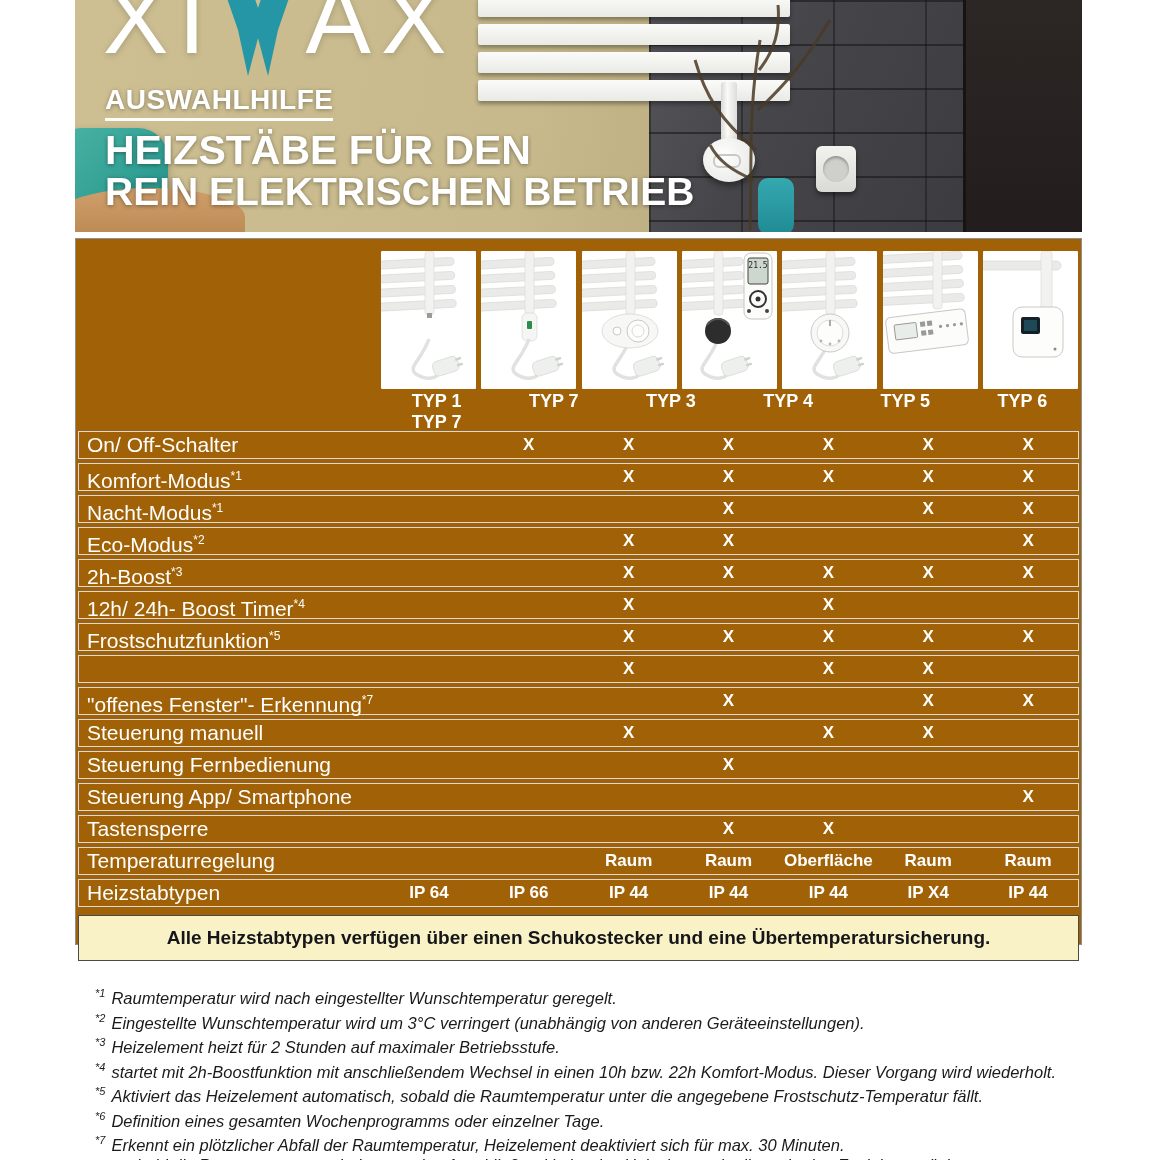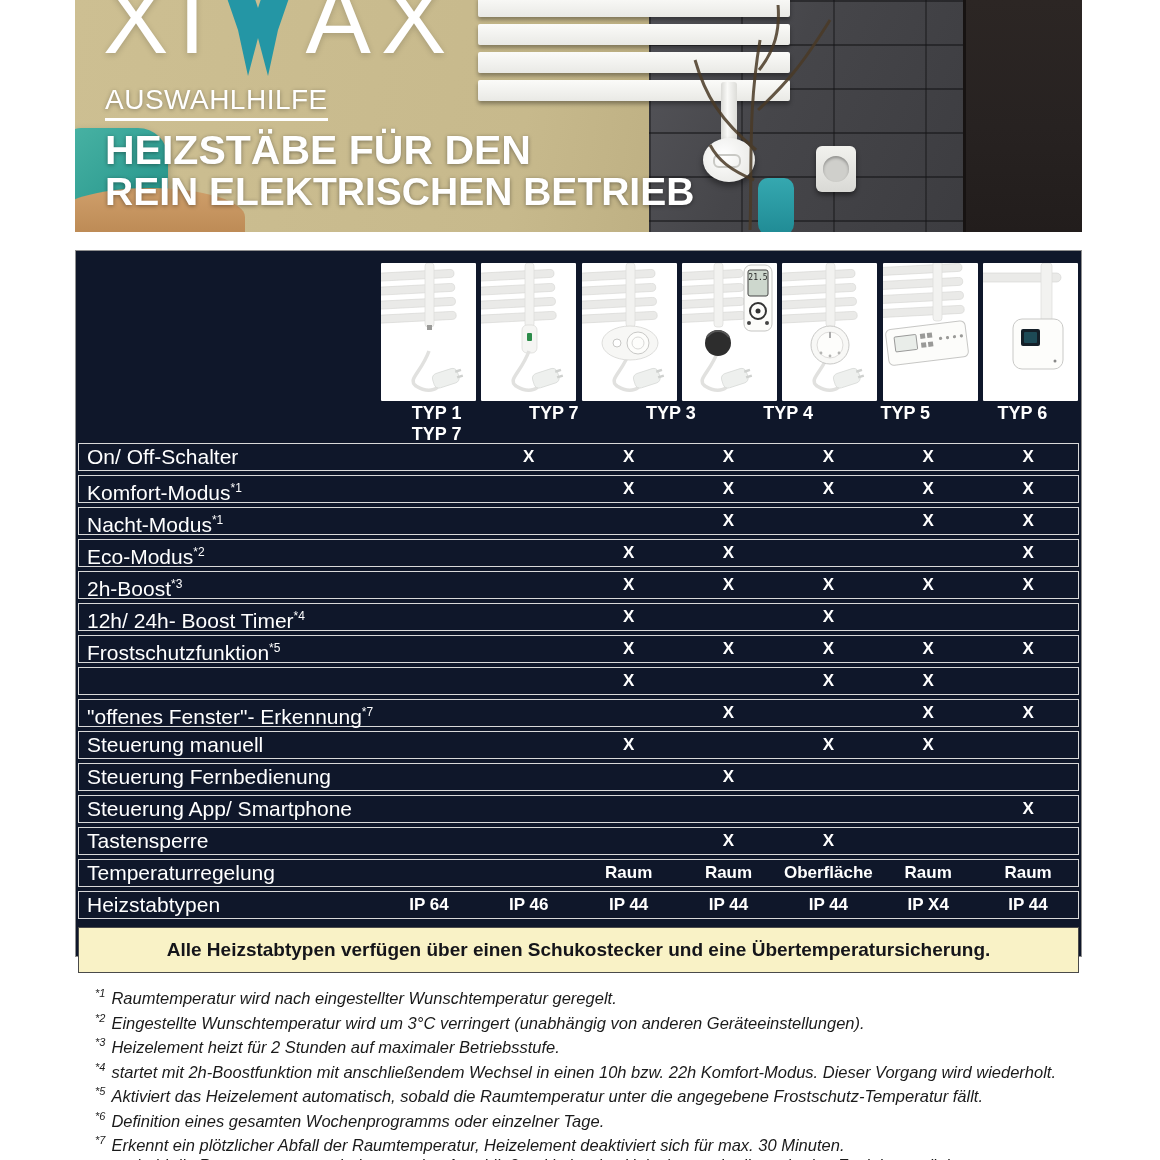--- a/index.html
+++ b/index.html
@@ -27,29 +27,29 @@
   .hero .socket::after{content:"";position:absolute;left:7px;top:10px;width:26px;height:26px;border-radius:50%;background:#cfcfcb;box-shadow:inset 0 2px 3px rgba(0,0,0,.3);}
   .hero .towel{position:absolute;left:-12px;top:128px;width:105px;height:110px;background:linear-gradient(140deg,#49b3a4,#2f9d92 60%,#238378);border-radius:18px 30px 22px 10px;box-shadow:0 4px 8px rgba(0,0,0,.25);}
   .hero .chair{position:absolute;left:-20px;bottom:-14px;width:190px;height:58px;background:linear-gradient(#cf9f6b,#b8854f);border-radius:50% 50% 0 0;}
   .hero .vase{position:absolute;left:67.8%;bottom:-4px;width:36px;height:58px;background:linear-gradient(#35a8b0,#1f8a94);border-radius:10px 10px 12px 12px;}
   .hero .branches{position:absolute;left:52%;top:0;width:30%;height:100%;}
 
   .hero .logo{position:absolute;left:28px;top:-30px;display:flex;align-items:flex-start;
         color:#fff;font-size:98px;font-weight:400;letter-spacing:10px;line-height:1;
         text-shadow:0 2px 6px rgba(0,0,0,.18);}
   .hero .logo svg{margin:2px 2px 0 -4px;}
-  .hero .eyebrow{position:absolute;left:30px;top:84px;color:#fff;font-size:28px;font-weight:normal;
+  .hero .eyebrow{position:absolute;left:30px;top:84px;color:#fff;font-size:28px;font-weight:bold;
         letter-spacing:.5px;border-bottom:3px solid #fff;padding-bottom:2px;
         text-shadow:0 1px 4px rgba(0,0,0,.35);}
   .hero .title1{position:absolute;left:30px;top:127px;color:#fff;font-size:41px;font-weight:bold;text-shadow:0 1px 4px rgba(0,0,0,.4);}
   .hero .title2{position:absolute;left:30px;top:170px;color:#fff;font-size:39px;font-weight:bold;text-shadow:0 1px 4px rgba(0,0,0,.4);}
 
   
-  .panel{position:absolute;left:75px;top:250px;width:1007px;height:707px;box-sizing:border-box;
-         background:#0f172a;border:1px solid #8f8f8f;padding-top:12px;}
+  .panel{position:absolute;left:75px;top:238px;width:1007px;height:707px;box-sizing:border-box;
+         background:#a16207;border:1px solid #8f8f8f;padding-top:12px;}
   .cards{display:grid;grid-template-columns:repeat(7,1fr);margin-left:302px;width:703px;height:140px;}
   .card{width:95px;height:138px;margin:0 auto;background:#fff;border-radius:1px;overflow:hidden;}
   .typ-row{display:grid;grid-template-columns:repeat(6,1fr);margin-left:302px;width:703px;height:38px;
            align-items:center;text-align:center;color:#fff;font-size:18px;font-weight:bold;}
   .rows{margin-top:0;}
   .frow{display:grid;grid-template-columns:300px repeat(7,1fr);height:26px;line-height:25px;
         border:1px solid #d9d9d9;margin:4px 2px 0;color:#fff;}
   .frow:first-child{margin-top:2px;}
   .frow .flabel{padding-left:8px;font-size:21px;white-space:nowrap;overflow:visible;}
   .frow .flabel sup{font-size:12px;}
@@ -385,21 +385,21 @@
           <div class="fcell"></div>
           <div class="fcell">Raum</div>
           <div class="fcell">Raum</div>
           <div class="fcell">Oberfläche</div>
           <div class="fcell">Raum</div>
           <div class="fcell">Raum</div>
         </div>
         <div class="frow">
           <div class="flabel">Heizstabtypen</div>
           <div class="fcell">IP 64</div>
-          <div class="fcell">IP 46</div>
+          <div class="fcell">IP 66</div>
           <div class="fcell">IP 44</div>
           <div class="fcell">IP 44</div>
           <div class="fcell">IP 44</div>
           <div class="fcell">IP X4</div>
           <div class="fcell">IP 44</div>
         </div>
       </div>
     <div class="note">Alle Heizstabtypen verfügen über einen Schukostecker und eine Übertemperatursicherung.</div>
   </div>
 

